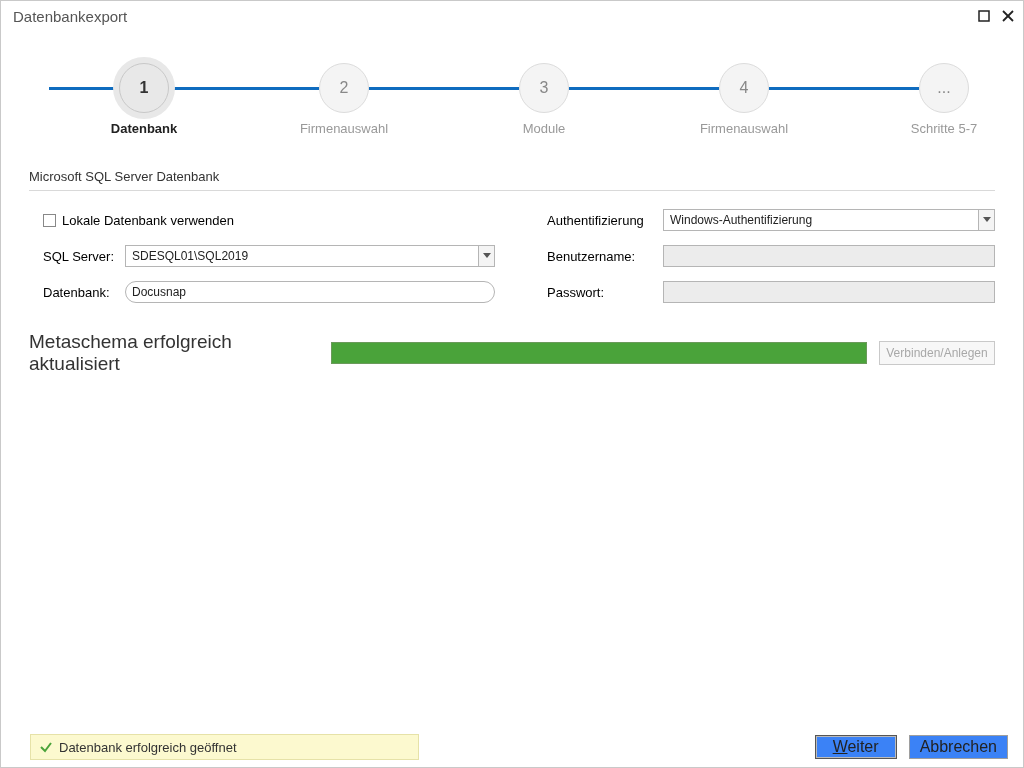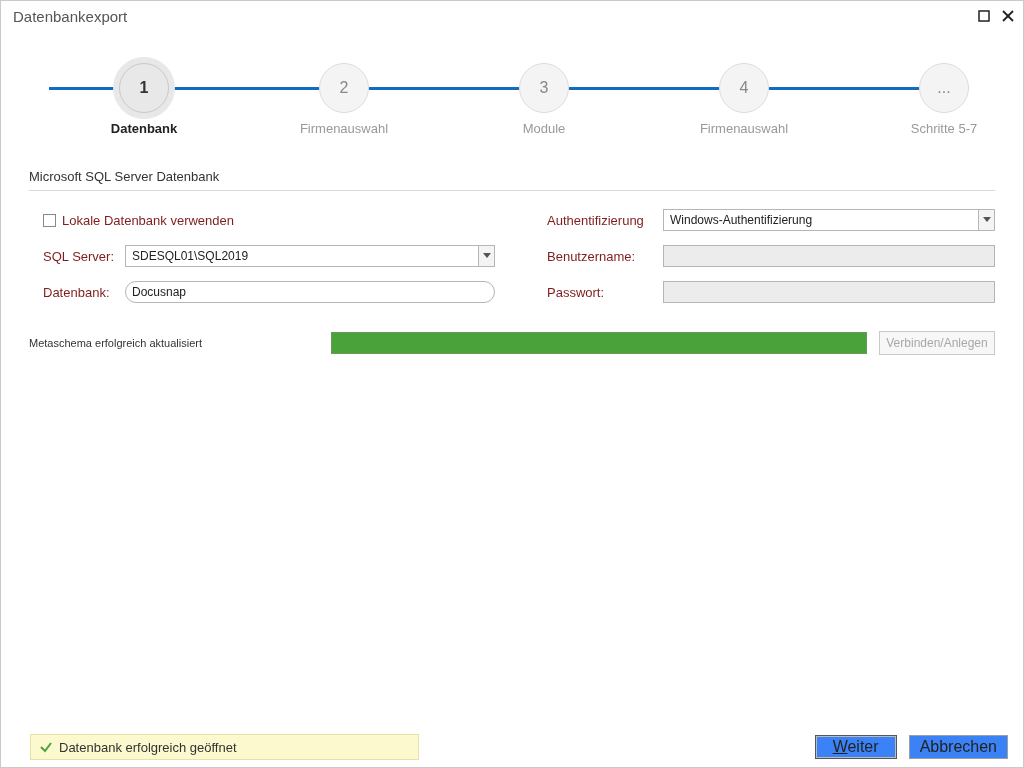--- a/index.html
+++ b/index.html
@@ -119,21 +119,21 @@
   .checkbox-row {
     grid-column: 1 / span 3;
     display: flex; align-items: center; gap: 6px;
     margin-left: 14px;
   }
   .chk {
     width: 13px; height: 13px;
     border: 1px solid #888;
     background: #fff;
   }
-  .lbl { color: #7f1d1d; font-size: 13px; }
+  .lbl { color: #000000; font-size: 13px; }
 
   .field {
     height: 22px;
     border: 1px solid #b5b5b5;
     background: #fff;
     padding: 0 6px;
     font-size: 12px;
     color: #222;
     display: flex; align-items: center;
   }
@@ -155,21 +155,21 @@
   .combo .combo-btn svg { display:block; }
 
   .status-row {
     display: flex;
     align-items: center;
     gap: 12px;
     margin-top: 28px;
   }
   .status-text {
     width: 290px;
-    font-size: 11px; color: #333;
+    font-size: 19px; color: #333;
   }
   .progress {
     flex: 1;
     height: 22px;
     border: 1px solid #6a9a5a;
     background: #fff;
     position: relative;
   }
   .progress-fill {
     position: absolute; left:0; top:0; bottom:0; right:0;

